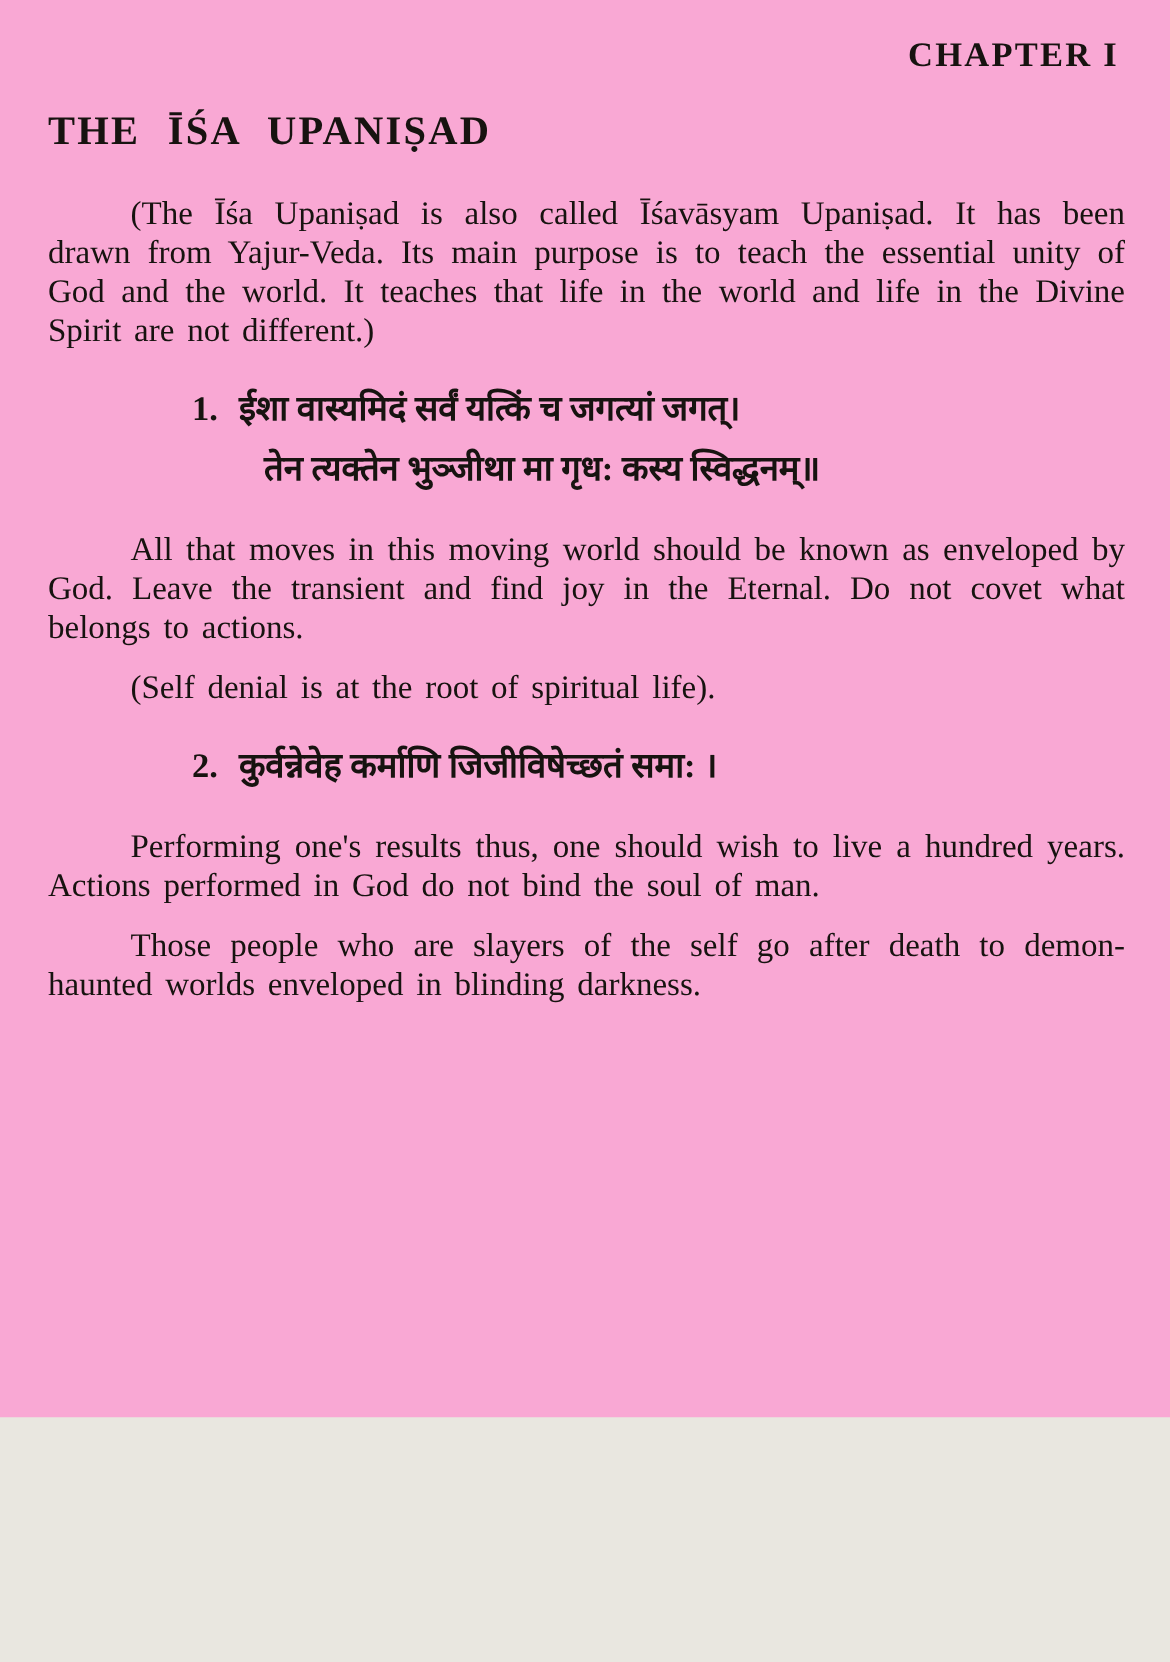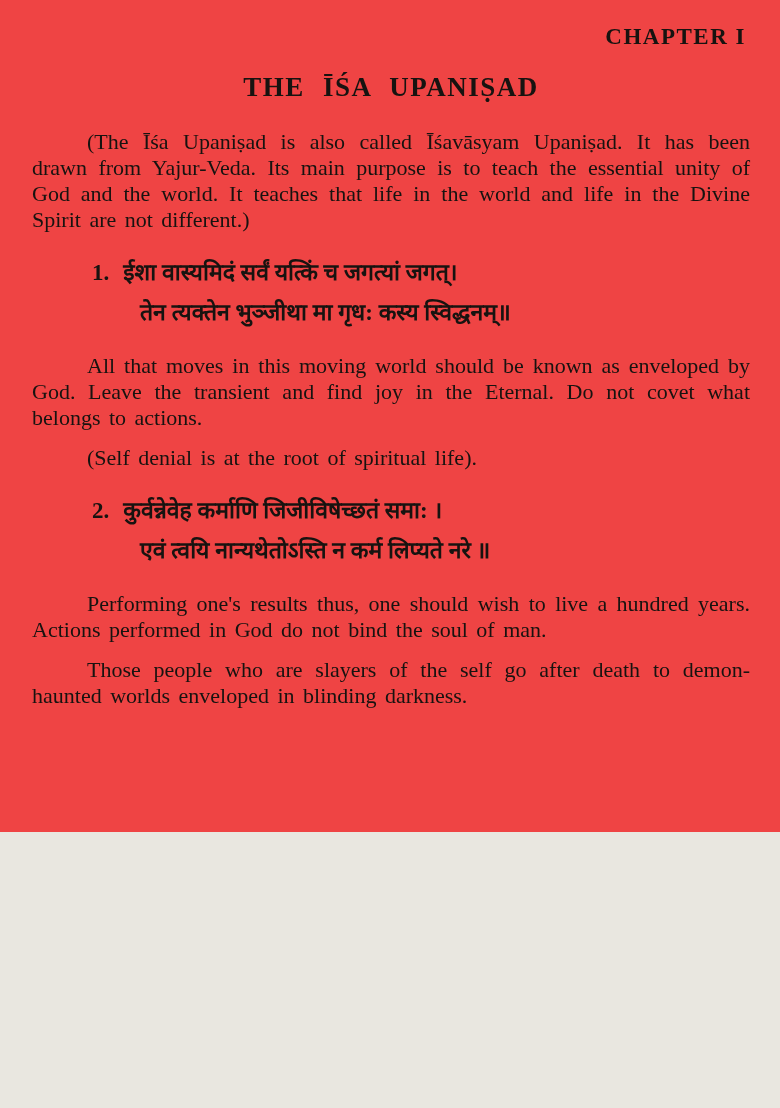--- a/index.html
+++ b/index.html
@@ -3,55 +3,54 @@
 <meta charset="utf-8">
 <style>
   html, body {
     margin: 0;
     padding: 0;
     background: #e9e7e0;
   }
   .page {
     position: relative;
     width: 780px;
-    height: 832px;
+    height: 945px;
     margin: 0 auto;
     box-sizing: border-box;
-    background: #ef4444;
+    background: #f9a8d4;
     color: #171310;
     font-family: "Liberation Serif", "DejaVu Serif", serif;
     font-size: 22px;
     padding: 24px 30px 18px 32px;
     overflow: hidden;
   }
   .chapter-heading {
     text-align: right;
     font-weight: bold;
     font-size: 23px;
     letter-spacing: 1.5px;
     padding-right: 4px;
   }
   .page-title {
-    text-align: center;
     font-weight: bold;
     font-size: 27px;
     letter-spacing: 1.5px;
     word-spacing: 10px;
     margin-top: 22px;
     margin-bottom: 26px;
   }
   .para {
     text-align: justify;
     text-indent: 55px;
     line-height: 26px;
     word-spacing: 3px;
     margin: 14px 0;
   }
   .verse {
-    margin: 20px 0 20px 60px;
+    margin: 20px 0 20px 96px;
     font-weight: bold;
     font-size: 23px;
     line-height: 40px;
     font-family: "Liberation Serif", "DejaVu Sans", serif;
   }
   .verse-number {
     display: inline-block;
     margin-right: 14px;
   }
   .verse-line2 {
@@ -77,21 +76,20 @@
   </div>
 
   <div class="para">All that moves in this moving world should be known as enveloped by God. Leave the transient and find joy in the Eternal. Do not covet what belongs to actions.</div>
 
   <div class="para">(Self denial is at the root of spiritual life).</div>
 
   <div class="verse">
     <div class="verse-line1">
       <span class="verse-number">2.</span><span>कुर्वन्नेवेह कर्माणि जिजीविषेच्छतं समा: ।</span>
     </div>
-    <div class="verse-line2">एवं त्वयि नान्यथेतोऽस्ति न कर्म लिप्यते नरे ॥</div>
   </div>
 
   <div class="para">Performing one's results thus, one should wish to live a hundred years. Actions performed in God do not bind the soul of man.</div>
 
 
 
   <div class="para">Those people who are slayers of the self go after death to demon-haunted worlds enveloped in blinding darkness.</div>
 
 </div>
 

